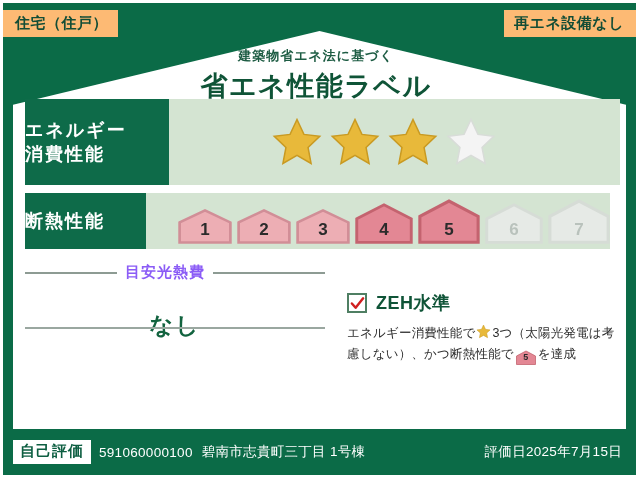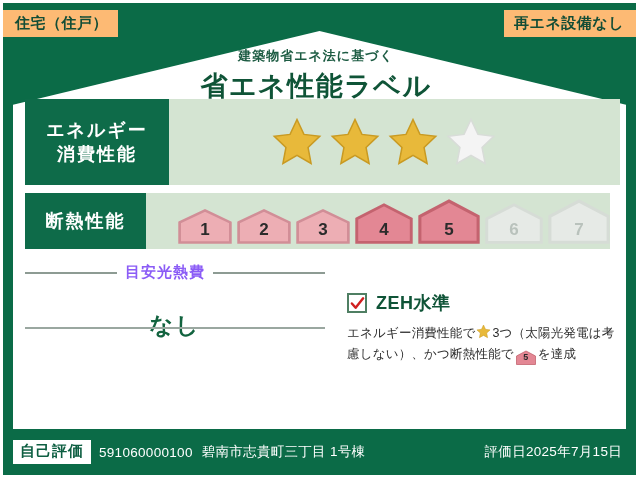--- a/index.html
+++ b/index.html
@@ -65,21 +65,21 @@
     position:absolute;left:0;
     display:flex;align-items:stretch;
   }
   #row-energy{top:0px;width:595px;height:86px;}
   #row-insul{top:94px;width:585px;height:56px;}
 
   .row-label{
     background:#0e6b49;color:#ffffff;
     font-weight:bold;
     display:flex;flex-direction:column;
-    align-items:center;justify-content:center;
+    align-items:flex-start;justify-content:center;
     letter-spacing:2px;
     line-height:1.35;
     box-sizing:border-box;
   }
   #row-energy .row-label{width:144px;font-size:18px;}
   #row-insul  .row-label{width:144px;font-size:18px;}
   .row-value{
     flex:1;background:#d4e4d2;
     display:flex;align-items:center;
   }

